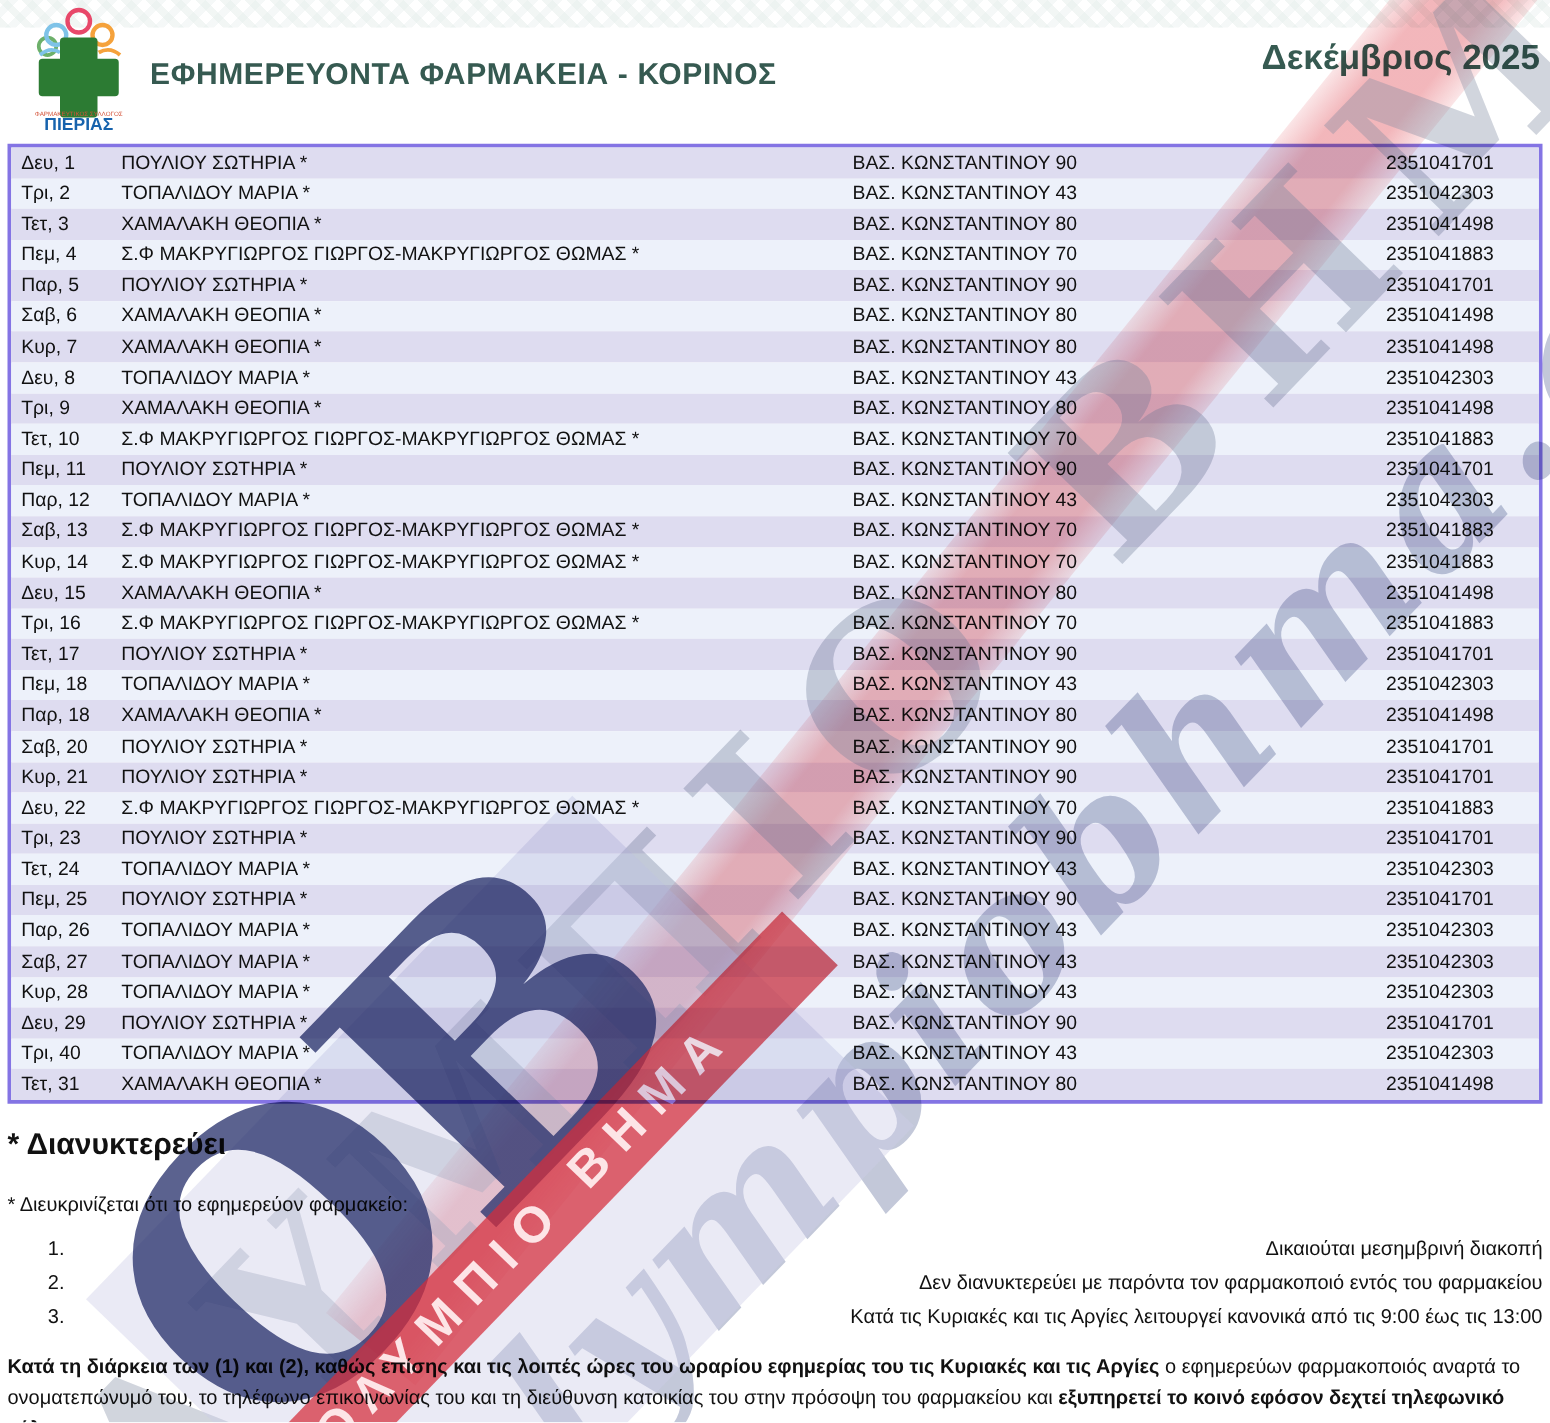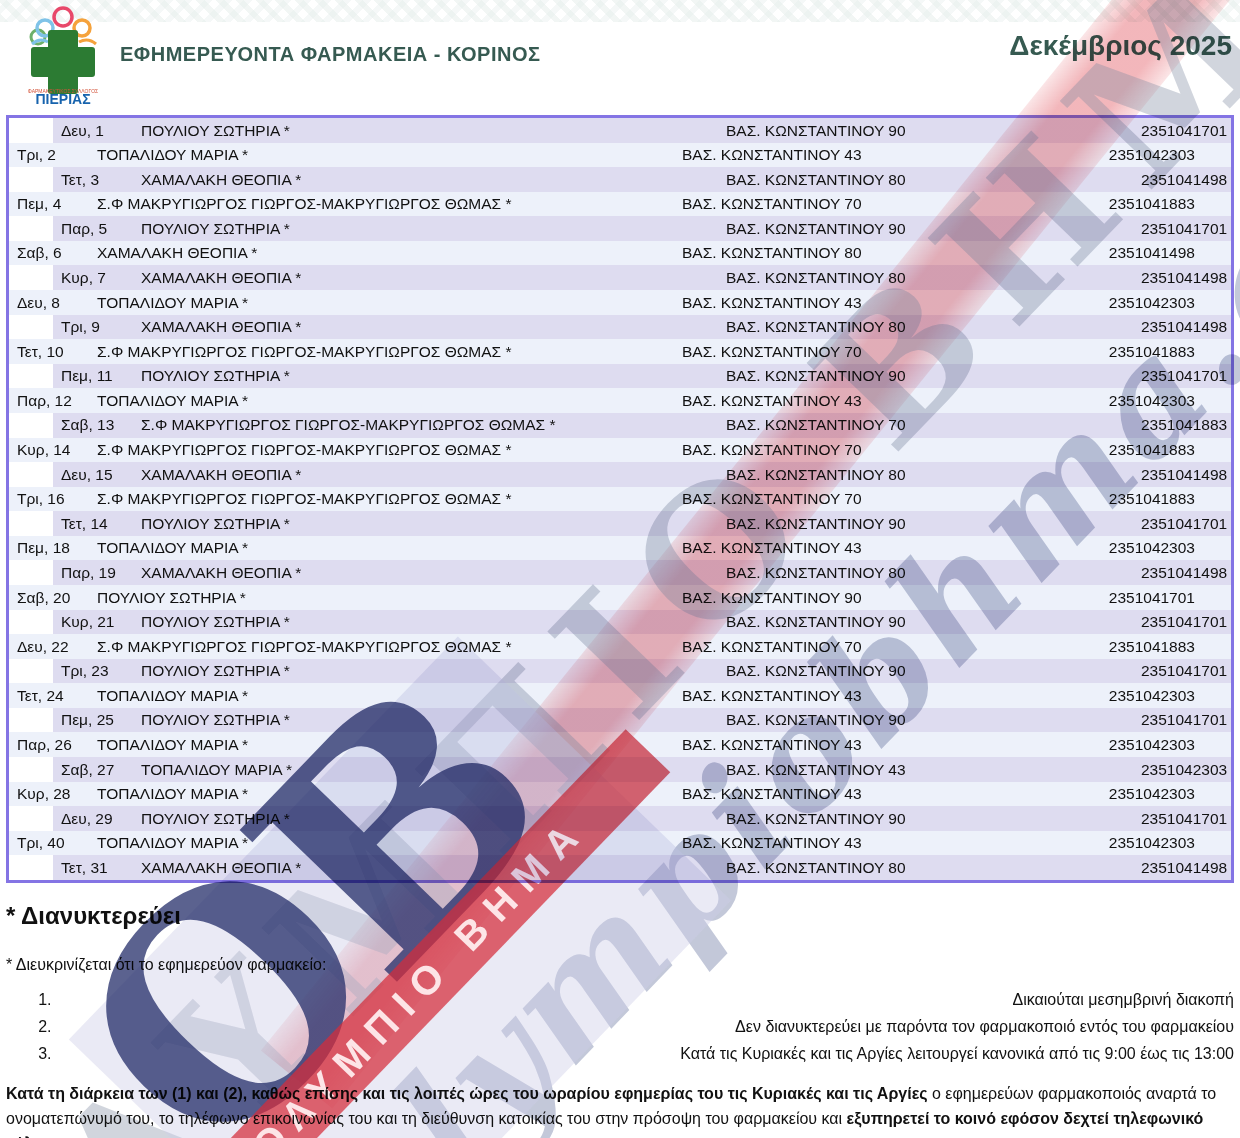--- a/index.html
+++ b/index.html
@@ -8,31 +8,31 @@
 
   
   .top-noise{position:absolute;left:0;top:0;right:0;height:22px;opacity:.55;
     background:
       repeating-linear-gradient(45deg, rgba(205,222,216,.5) 0 6px, rgba(255,255,255,0) 6px 14px),
       repeating-linear-gradient(-45deg, rgba(210,225,222,.4) 0 6px, rgba(255,255,255,0) 6px 14px);}
 
   
   .header{position:absolute;left:0;top:0;right:0;height:112px;}
   .logo{position:absolute;left:18px;top:4px;width:92px;height:102px;}
-  .page-title{position:absolute;left:120px;top:30px;font-size:20px;font-weight:bold;
+  .page-title{position:absolute;left:120px;top:30px;font-size:24px;font-weight:bold;
     color:var(--title-color,#365a51);letter-spacing:.5px;white-space:nowrap;}
   .month-title{position:absolute;right:8px;top:30px;font-size:28px;font-weight:bold;
     color:var(--title-color,#365a51);white-space:nowrap;}
 
   
   .duty-table{position:absolute;left:6px;right:6px;top:115px;height:768px;
     border:3px solid var(--accent-border,#8474e4);box-sizing:border-box;
     display:flex;flex-direction:column;background:#fff;}
   .duty-row{flex:1;display:flex;align-items:center;font-size:15.5px;line-height:1;min-height:0;}
-  .duty-row.odd{background:var(--row-odd,#dedcf0);margin-left:44px;}
+  .duty-row.odd{background:var(--row-odd,#dedcf0);}
   .duty-row.even{background:var(--row-even,#edf1fa);}
   .cell-day{width:80px;padding-left:8px;flex:none;}
   .cell-name{width:585px;flex:none;overflow:hidden;white-space:nowrap;}
   .cell-address{width:415px;flex:none;white-space:nowrap;}
   .cell-phone{flex:1;text-align:right;padding-right:36px;white-space:nowrap;}
 
   
   .footnotes{position:absolute;left:6px;right:6px;top:896px;font-size:16px;}
   .fn-night{font-size:24px;font-weight:bold;margin:6px 0 26px 0;}
   .fn-intro{margin:0 0 14px 0;}
@@ -180,33 +180,33 @@
       <span class="cell-address">ΒΑΣ. ΚΩΝΣΤΑΝΤΙΝΟΥ 80</span>
       <span class="cell-phone">2351041498</span>
     </div>
       <div class="duty-row even">
       <span class="cell-day">Τρι, 16</span>
       <span class="cell-name">Σ.Φ ΜΑΚΡΥΓΙΩΡΓΟΣ ΓΙΩΡΓΟΣ-ΜΑΚΡΥΓΙΩΡΓΟΣ ΘΩΜΑΣ *</span>
       <span class="cell-address">ΒΑΣ. ΚΩΝΣΤΑΝΤΙΝΟΥ 70</span>
       <span class="cell-phone">2351041883</span>
     </div>
       <div class="duty-row odd">
-      <span class="cell-day">Τετ, 14</span>
+      <span class="cell-day">Τετ, 17</span>
       <span class="cell-name">ΠΟΥΛΙΟΥ ΣΩΤΗΡΙΑ *</span>
       <span class="cell-address">ΒΑΣ. ΚΩΝΣΤΑΝΤΙΝΟΥ 90</span>
       <span class="cell-phone">2351041701</span>
     </div>
       <div class="duty-row even">
       <span class="cell-day">Πεμ, 18</span>
       <span class="cell-name">ΤΟΠΑΛΙΔΟΥ ΜΑΡΙΑ *</span>
       <span class="cell-address">ΒΑΣ. ΚΩΝΣΤΑΝΤΙΝΟΥ 43</span>
       <span class="cell-phone">2351042303</span>
     </div>
       <div class="duty-row odd">
-      <span class="cell-day">Παρ, 19</span>
+      <span class="cell-day">Παρ, 18</span>
       <span class="cell-name">ΧΑΜΑΛΑΚΗ ΘΕΟΠΙΑ *</span>
       <span class="cell-address">ΒΑΣ. ΚΩΝΣΤΑΝΤΙΝΟΥ 80</span>
       <span class="cell-phone">2351041498</span>
     </div>
       <div class="duty-row even">
       <span class="cell-day">Σαβ, 20</span>
       <span class="cell-name">ΠΟΥΛΙΟΥ ΣΩΤΗΡΙΑ *</span>
       <span class="cell-address">ΒΑΣ. ΚΩΝΣΤΑΝΤΙΝΟΥ 90</span>
       <span class="cell-phone">2351041701</span>
     </div>

